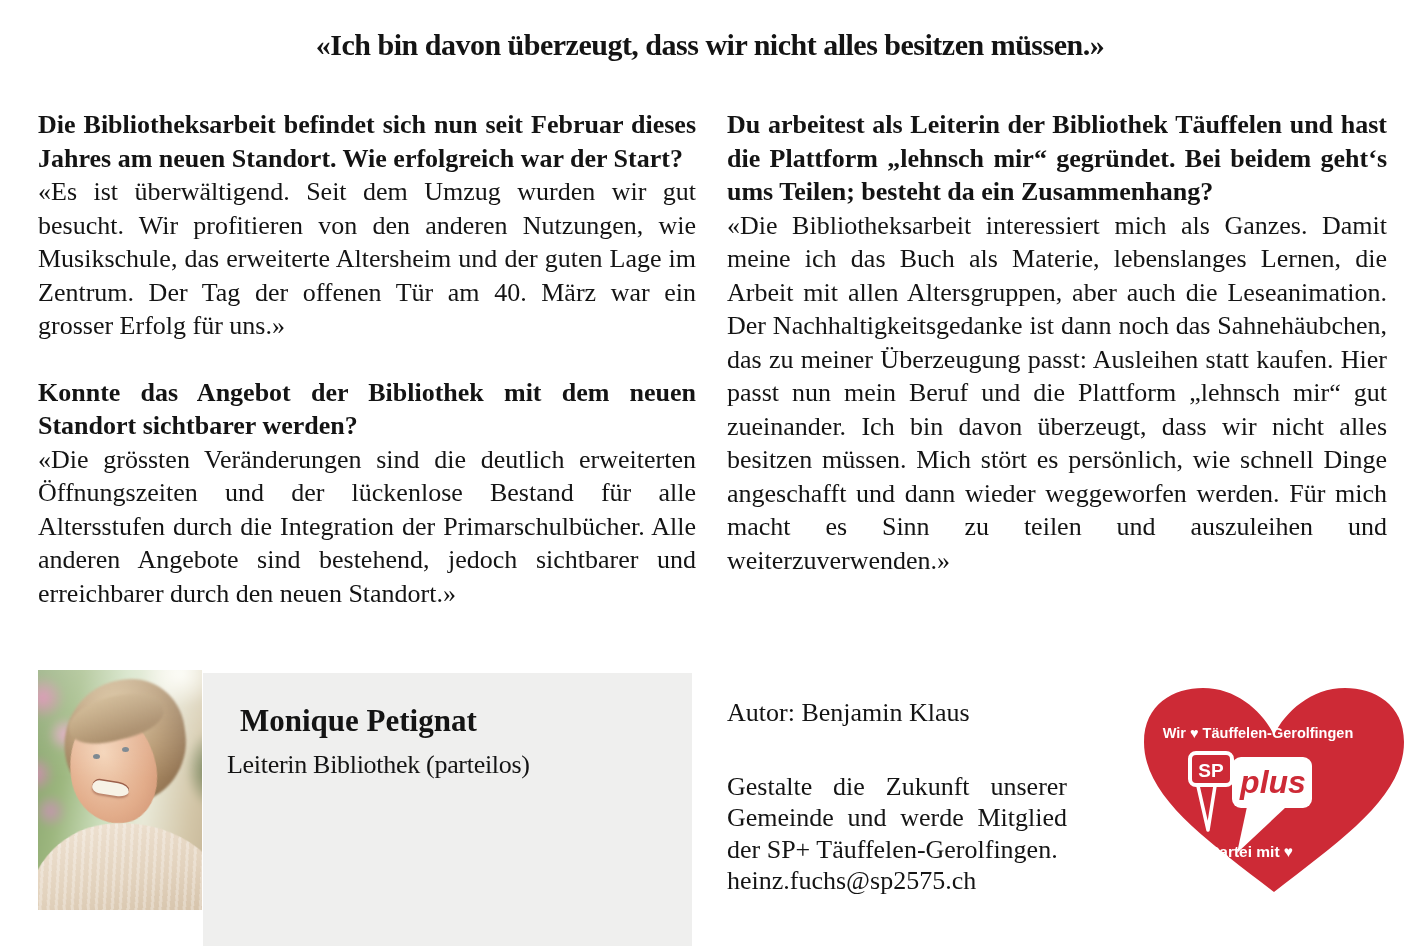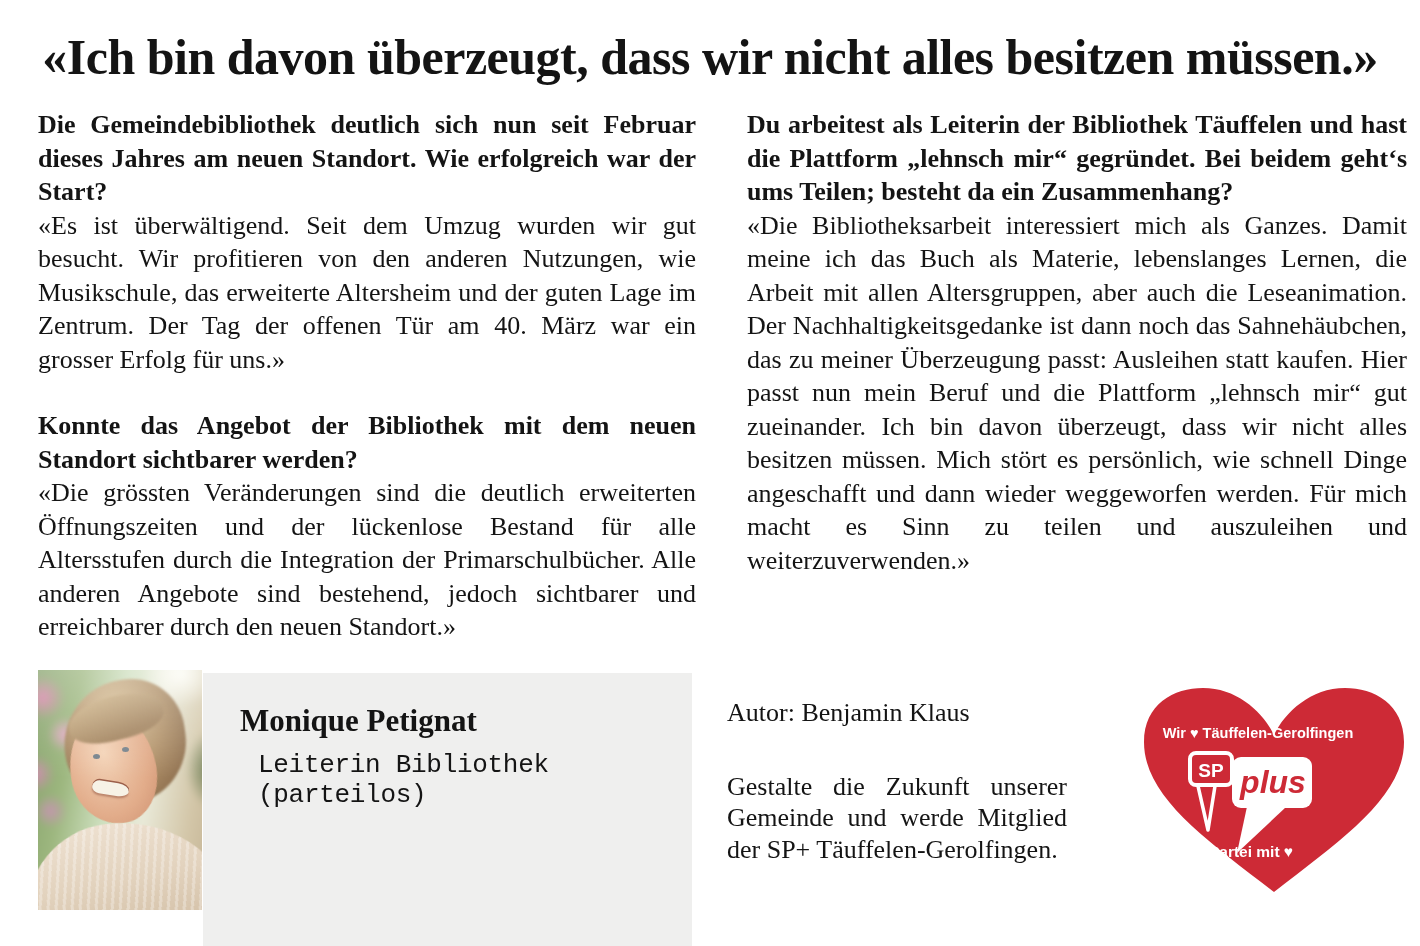--- a/index.html
+++ b/index.html
@@ -3,28 +3,28 @@
 <meta charset="utf-8">
 <style>
   * { box-sizing: border-box; }
   html, body { margin: 0; padding: 0; background: #ffffff; }
   .page {
     position: relative; width: 1420px; height: 946px; background: #ffffff;
     font-family: "Liberation Serif", serif; color: #141414; overflow: hidden;
   }
   .headline {
     position: absolute; left: 0; top: 28px; width: 100%; margin: 0;
-    text-align: center; font-size: 50px; font-weight: 700; letter-spacing: -0.5px;
+    text-align: center; font-size: 30px; font-weight: 700; letter-spacing: -0.5px;
   }
   .col {
     position: absolute; top: 108px; font-size: 26px; line-height: 33.5px;
     text-align: justify; hyphens: auto; -webkit-hyphens: auto;
   }
   .col-left  { left: 38px;  width: 658px; }
-  .col-right { left: 747px; width: 660px; }
+  .col-right { left: 727px; width: 660px; }
   .col p { margin: 0; }
   .q { font-weight: 700; }
   .spaced { margin-top: 33px !important; }
 
   
   .photo {
     position: absolute; left: 38px; top: 670px; width: 164px; height: 240px;
     overflow: hidden; background: #cfe0c0;
   }
   .photo > div { position: absolute; }
@@ -79,21 +79,21 @@
     left: 0; top: 0; right: 0; bottom: 0;
     background: linear-gradient(180deg, rgba(255,255,255,0.28) 0%, rgba(255,255,255,0) 45%);
   }
 
   
   .caption-box {
     position: absolute; left: 203px; top: 673px; width: 489px; height: 288px;
     background: #efefee;
   }
   .person-name { margin: 30px 0 0 37px; font-size: 31px; font-weight: 700; }
-  .person-role { margin: 11px 0 0 55px; font-size: 26px; letter-spacing: -0.3px; font-family: Liberation Mono, monospace; }
+  .person-role { margin: 11px 0 0 24px; font-size: 26px; letter-spacing: -0.3px; }
 
   
   .author-block {
     position: absolute; left: 727px; top: 697px; width: 340px;
     font-size: 26px; line-height: 31.5px;
   }
   .author-block p { margin: 0; }
   .appeal { margin-top: 42px !important; text-align: justify; }
 
   
@@ -105,21 +105,21 @@
   .plus-text { font-style: italic; }
 </style>
 </head>
 <body>
 
 <div class="page">
 
   <h1 class="headline">«Ich bin davon überzeugt, dass wir nicht alles besitzen müssen.»</h1>
 
   <div class="col col-left">
-    <p class="q">Die Gemeindebibliothek deutlich sich nun seit Februar dieses Jahres am neuen Standort. Wie erfolgreich war der Start?</p>
+    <p class="q">Die Bibliotheksarbeit befindet sich nun seit Februar dieses Jahres am neuen Standort. Wie erfolgreich war der Start?</p>
     <p class="a">«Es ist überwältigend. Seit dem Umzug wurden wir gut besucht. Wir profitieren von den anderen Nutzungen, wie Musikschule, das erweiterte Altersheim und der guten Lage im Zentrum. Der Tag der offenen Tür am 40. März war ein grosser Erfolg für uns.»</p>
     <p class="q spaced">Konnte das Angebot der Bibliothek mit dem neuen Standort sichtbarer werden?</p>
     <p class="a">«Die grössten Veränderungen sind die deutlich erweiterten Öffnungszeiten und der lückenlose Bestand für alle Altersstufen durch die Integration der Primarschulbücher. Alle anderen Angebote sind bestehend, jedoch sichtbarer und erreichbarer durch den neuen Standort.»</p>
   </div>
 
   <div class="col col-right">
     <p class="q">Du arbeitest als Leiterin der Bibliothek Täuffelen und hast die Plattform „lehnsch mir“ gegründet. Bei beidem geht‘s ums Teilen; besteht da ein Zusammenhang?</p>
     <p class="a">«Die Bibliotheksarbeit interessiert mich als Ganzes. Damit meine ich das Buch als Materie, lebenslanges Lernen, die Arbeit mit allen Altersgruppen, aber auch die Leseanimation. Der Nachhaltigkeitsgedanke ist dann noch das Sahnehäubchen, das zu meiner Überzeugung passt: Ausleihen statt kaufen. Hier passt nun mein Beruf und die Plattform „lehnsch mir“ gut zueinander. Ich bin davon überzeugt, dass wir nicht alles besitzen müssen. Mich stört es persönlich, wie schnell Dinge angeschafft und dann wieder weggeworfen werden. Für mich macht es Sinn zu teilen und auszuleihen und weiterzuverwenden.»</p>
   </div>
 
@@ -136,20 +136,21 @@
   </div>
 
   <div class="caption-box">
     <div class="person-name">Monique Petignat</div>
     <div class="person-role">Leiterin Bibliothek (parteilos)</div>
   </div>
 
   <div class="author-block">
     <p>Autor: Benjamin Klaus</p>
     <p class="appeal">Gestalte die Zukunft unserer Gemeinde und werde Mitglied der SP+ Täuffelen-Gerolfingen.</p>
+    <p>heinz.fuchs@sp2575.ch</p>
   </div>
 
   <svg class="logo" viewBox="0 0 280 220" xmlns="http://www.w3.org/2000/svg">
     <path d="M140 212 C 70 158 10 116 10 62 C 10 24 40 8 69 8 C 103 8 129 32 140 55 C 151 32 177 8 211 8 C 240 8 270 24 270 62 C 270 116 210 158 140 212 Z" fill="#cd2a36"></path>
     <rect x="56" y="73" width="42" height="32" rx="6" fill="none" stroke="#ffffff" stroke-width="4"></rect>
     <polyline points="64,106 74,150 81,106" fill="none" stroke="#ffffff" stroke-width="3.5" stroke-linejoin="round"></polyline>
     <text class="white-label" x="77" y="97" font-size="19" text-anchor="middle">SP</text>
     <polygon points="114,122 103,173 152,127" fill="#ffffff"></polygon>
     <rect x="98" y="77" width="80" height="51" rx="9" fill="#ffffff"></rect>
     <text class="plus-text" x="139" y="113" font-size="32" text-anchor="middle" fill="#cd2a36">plus</text>

